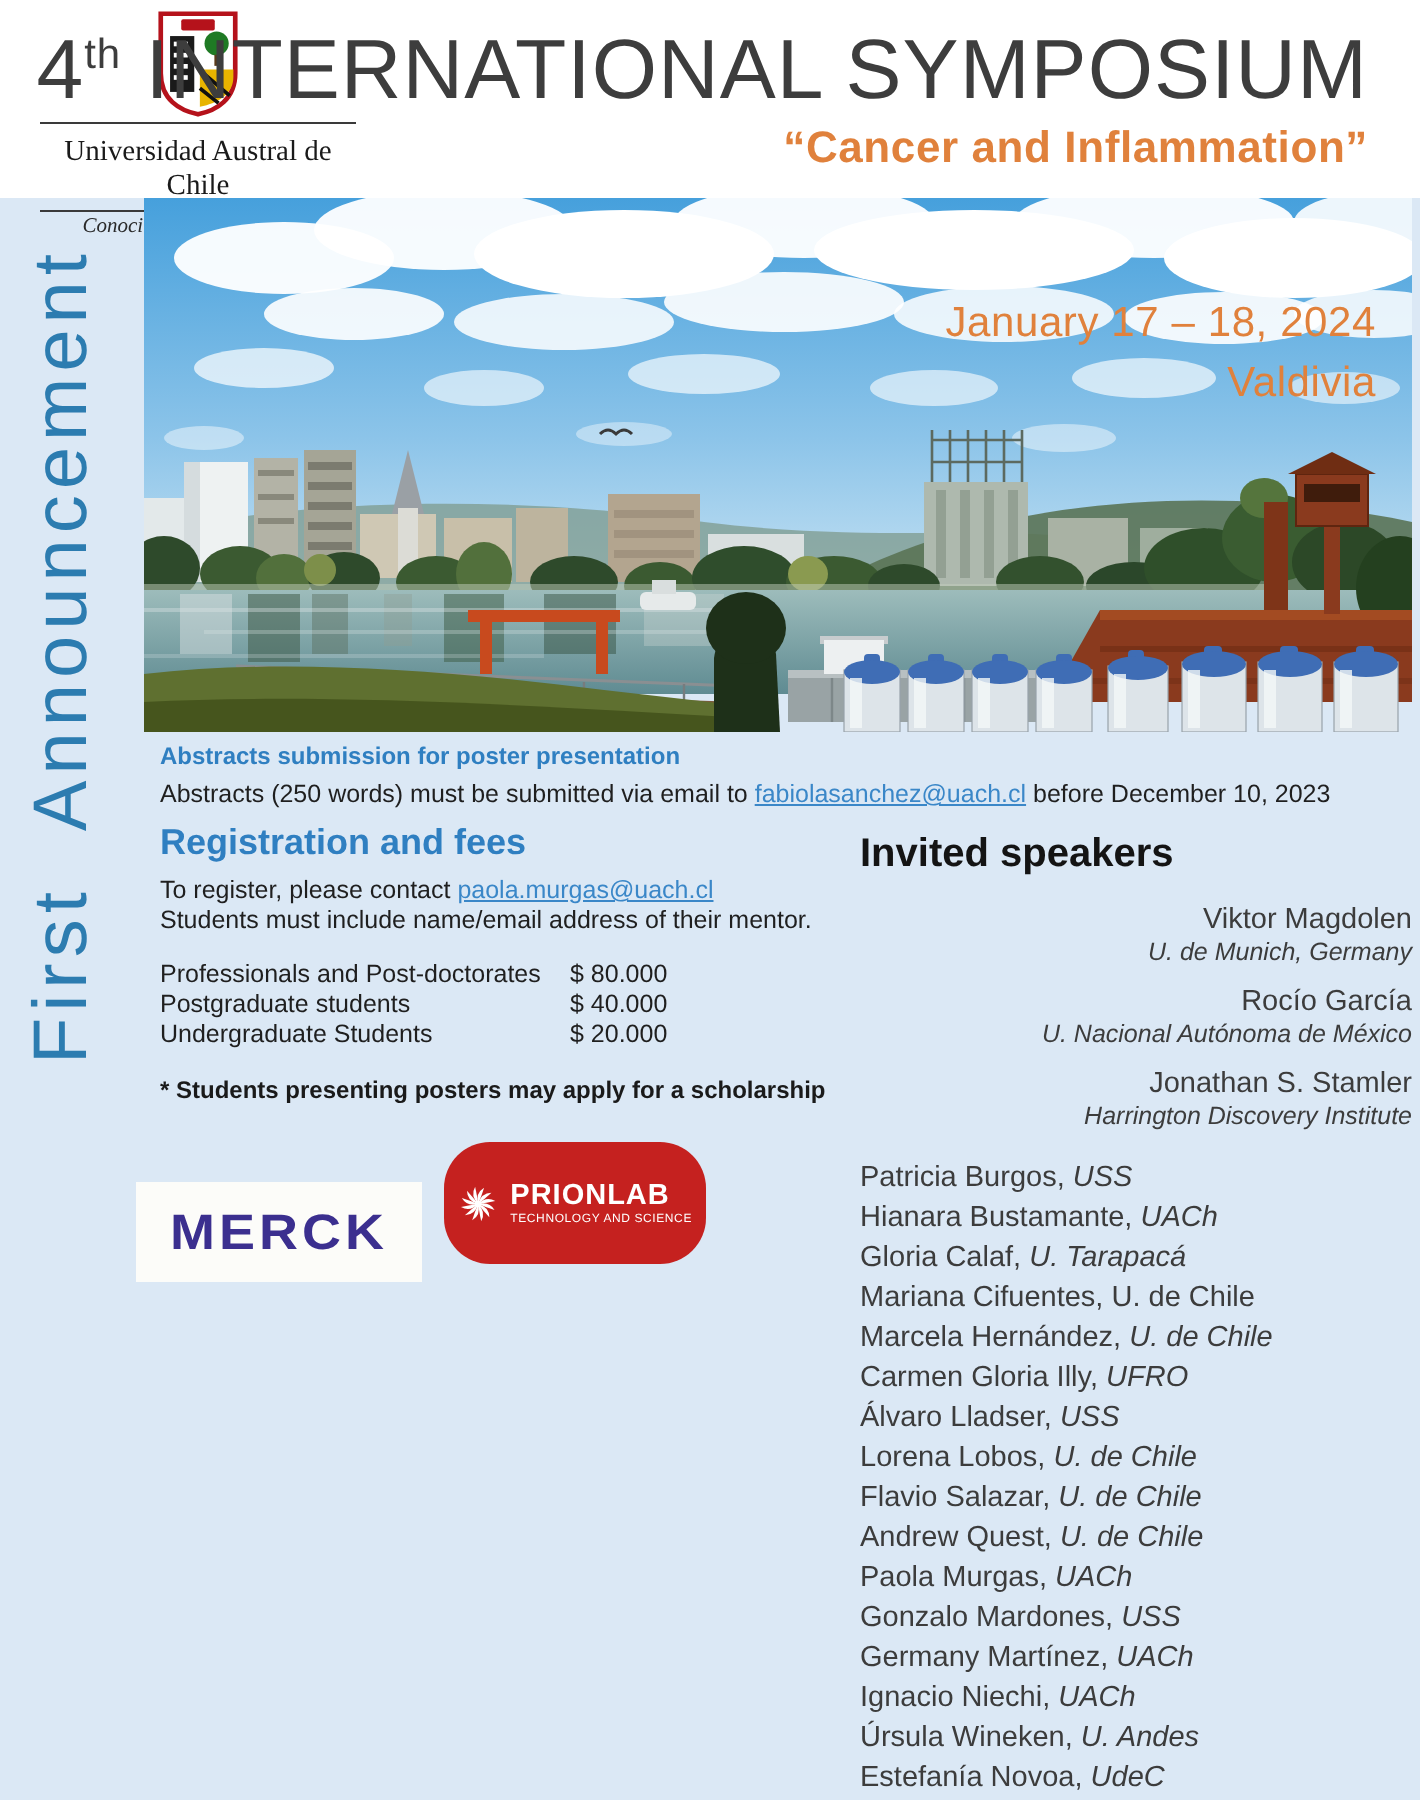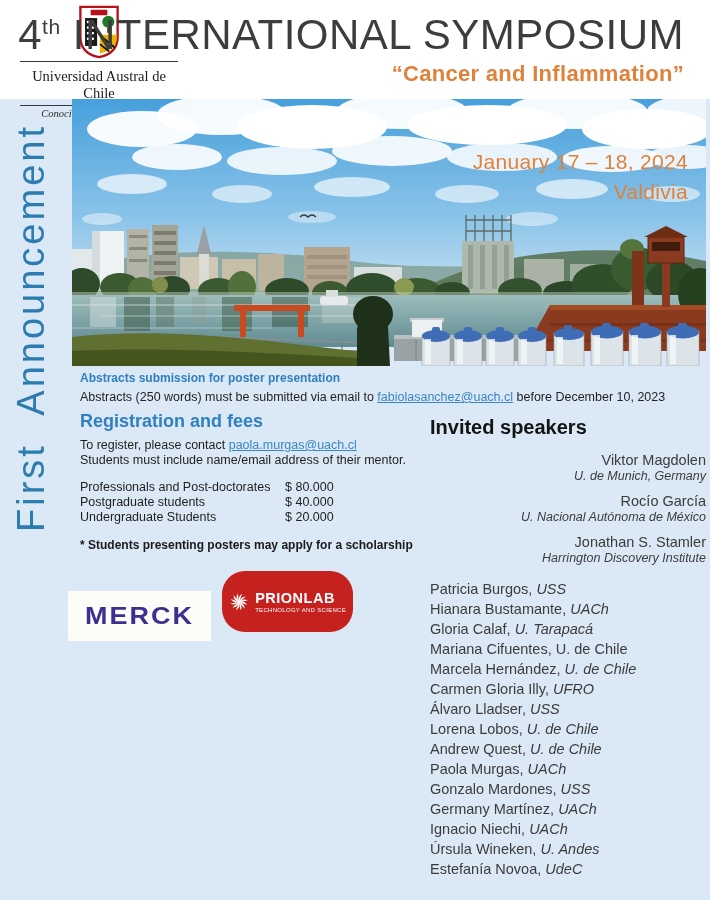--- a/index.html
+++ b/index.html
@@ -379,20 +379,21 @@
     </ul>
     <ul class="natl-list">
       <li class="natl-item"><span>Patricia Burgos,</span> <span class="org">USS</span></li>
       <li class="natl-item"><span>Hianara Bustamante,</span> <span class="org">UACh</span></li>
       <li class="natl-item"><span>Gloria Calaf,</span> <span class="org">U. Tarapacá</span></li>
       <li class="natl-item upright"><span>Mariana Cifuentes,</span> <span class="org">U. de Chile</span></li>
       <li class="natl-item"><span>Marcela Hernández,</span> <span class="org">U. de Chile</span></li>
       <li class="natl-item"><span>Carmen Gloria Illy,</span> <span class="org">UFRO</span></li>
       <li class="natl-item"><span>Álvaro Lladser,</span> <span class="org">USS</span></li>
       <li class="natl-item"><span>Lorena Lobos,</span> <span class="org">U. de Chile</span></li>
+      <li class="natl-item"><span>Flavio Salazar,</span> <span class="org">U. de Chile</span></li>
       <li class="natl-item"><span>Andrew Quest,</span> <span class="org">U. de Chile</span></li>
       <li class="natl-item"><span>Paola Murgas,</span> <span class="org">UACh</span></li>
       <li class="natl-item"><span>Gonzalo Mardones,</span> <span class="org">USS</span></li>
       <li class="natl-item"><span>Germany Martínez,</span> <span class="org">UACh</span></li>
       <li class="natl-item"><span>Ignacio Niechi,</span> <span class="org">UACh</span></li>
       <li class="natl-item"><span>Úrsula Wineken,</span> <span class="org">U. Andes</span></li>
       <li class="natl-item"><span>Estefanía Novoa,</span> <span class="org">UdeC</span></li>
     </ul>
   </section>
 

